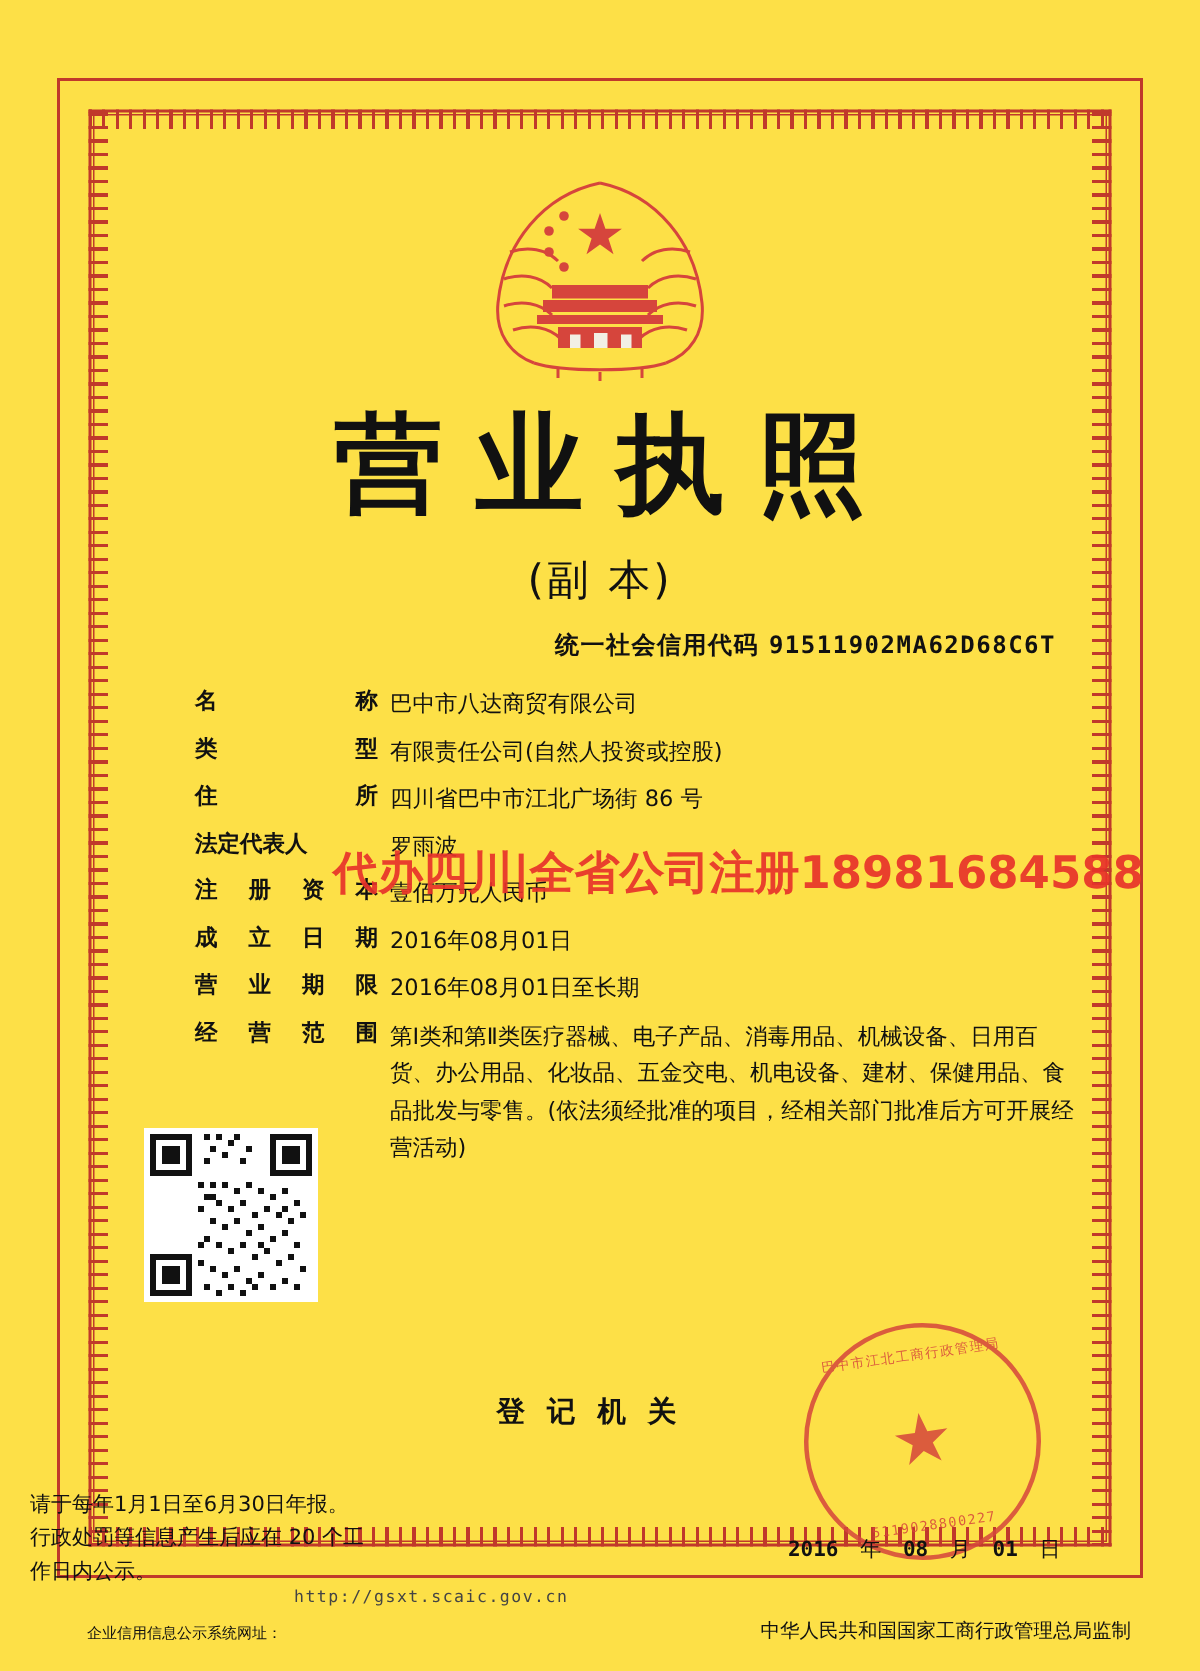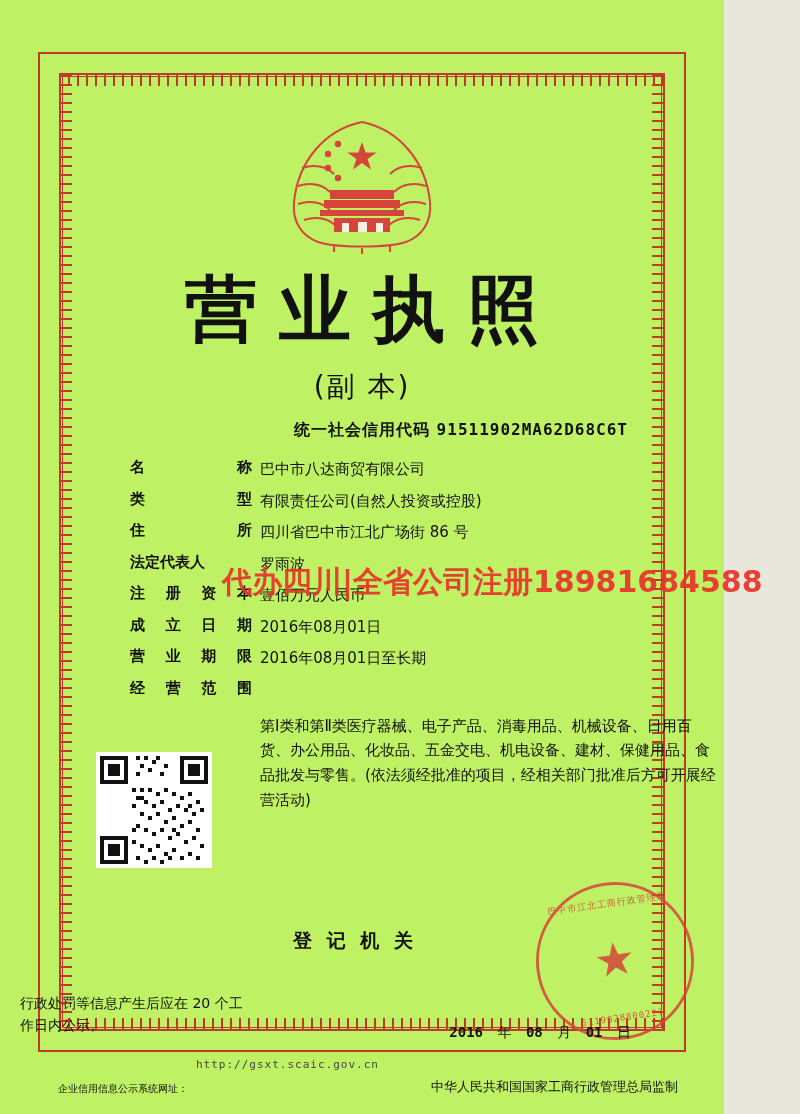--- a/index.html
+++ b/index.html
@@ -2,22 +2,22 @@
 <html><head>
 <meta charset="utf-8">
 <style>
   html,body{margin:0;padding:0;}
   body{
     width:800px;height:1114px;overflow:hidden;
     background:#e9e6dc;
     font-family:"DejaVu Sans","Liberation Sans",sans-serif;
   }
   #page{
-    position:relative;width:724px;height:1114px;
-    background:#bef264;
+    position:relative;width:800px;height:1114px;
+    background:#fde047;
   }
   
   .border-outer{
     position:absolute;left:38px;top:52px;right:38px;bottom:62px;
     border:2px solid #c0392b;
   }
   .border-key{
     position:absolute;left:46px;top:60px;right:46px;bottom:70px;
     border:13px solid transparent;
     
@@ -66,21 +66,21 @@
     font-size:15px;color:#111;
   }
   .row{display:flex;align-items:flex-start;margin-bottom:9px;}
   .label{
     width:122px;flex:0 0 122px;
     display:flex;justify-content:space-between;
     font-size:15px;font-weight:bold;color:#111;
   }
   .label span{display:inline-block;}
   .value{font-size:15px;color:#111;padding-left:8px;line-height:1.5;}
-  .value.tall{line-height:1.65;margin-top:35px;}
+  .value.tall{line-height:1.65;}
 
   
   .watermark{
     position:absolute;left:222px;top:562px;
     font-size:30px;font-weight:bold;color:#e8332a;
     white-space:nowrap;letter-spacing:0px;opacity:.92;
   }
 
   
   .qr{
@@ -353,20 +353,21 @@
   <div class="datebar">
     <span class="num">2016</span>
     <span>年</span>
     <span class="num">08</span>
     <span>月</span>
     <span class="num">01</span>
     <span>日</span>
   </div>
 
   <div class="notes">
+    <div>请于每年1月1日至6月30日年报。</div>
     <div>行政处罚等信息产生后应在 20 个工</div>
     <div>作日内公示。</div>
   </div>
 
   <div class="footer-url">http://gsxt.scaic.gov.cn</div>
   <div class="footer-left">企业信用信息公示系统网址：</div>
   <div class="footer-right">中华人民共和国国家工商行政管理总局监制</div>
 
 </div>
 

